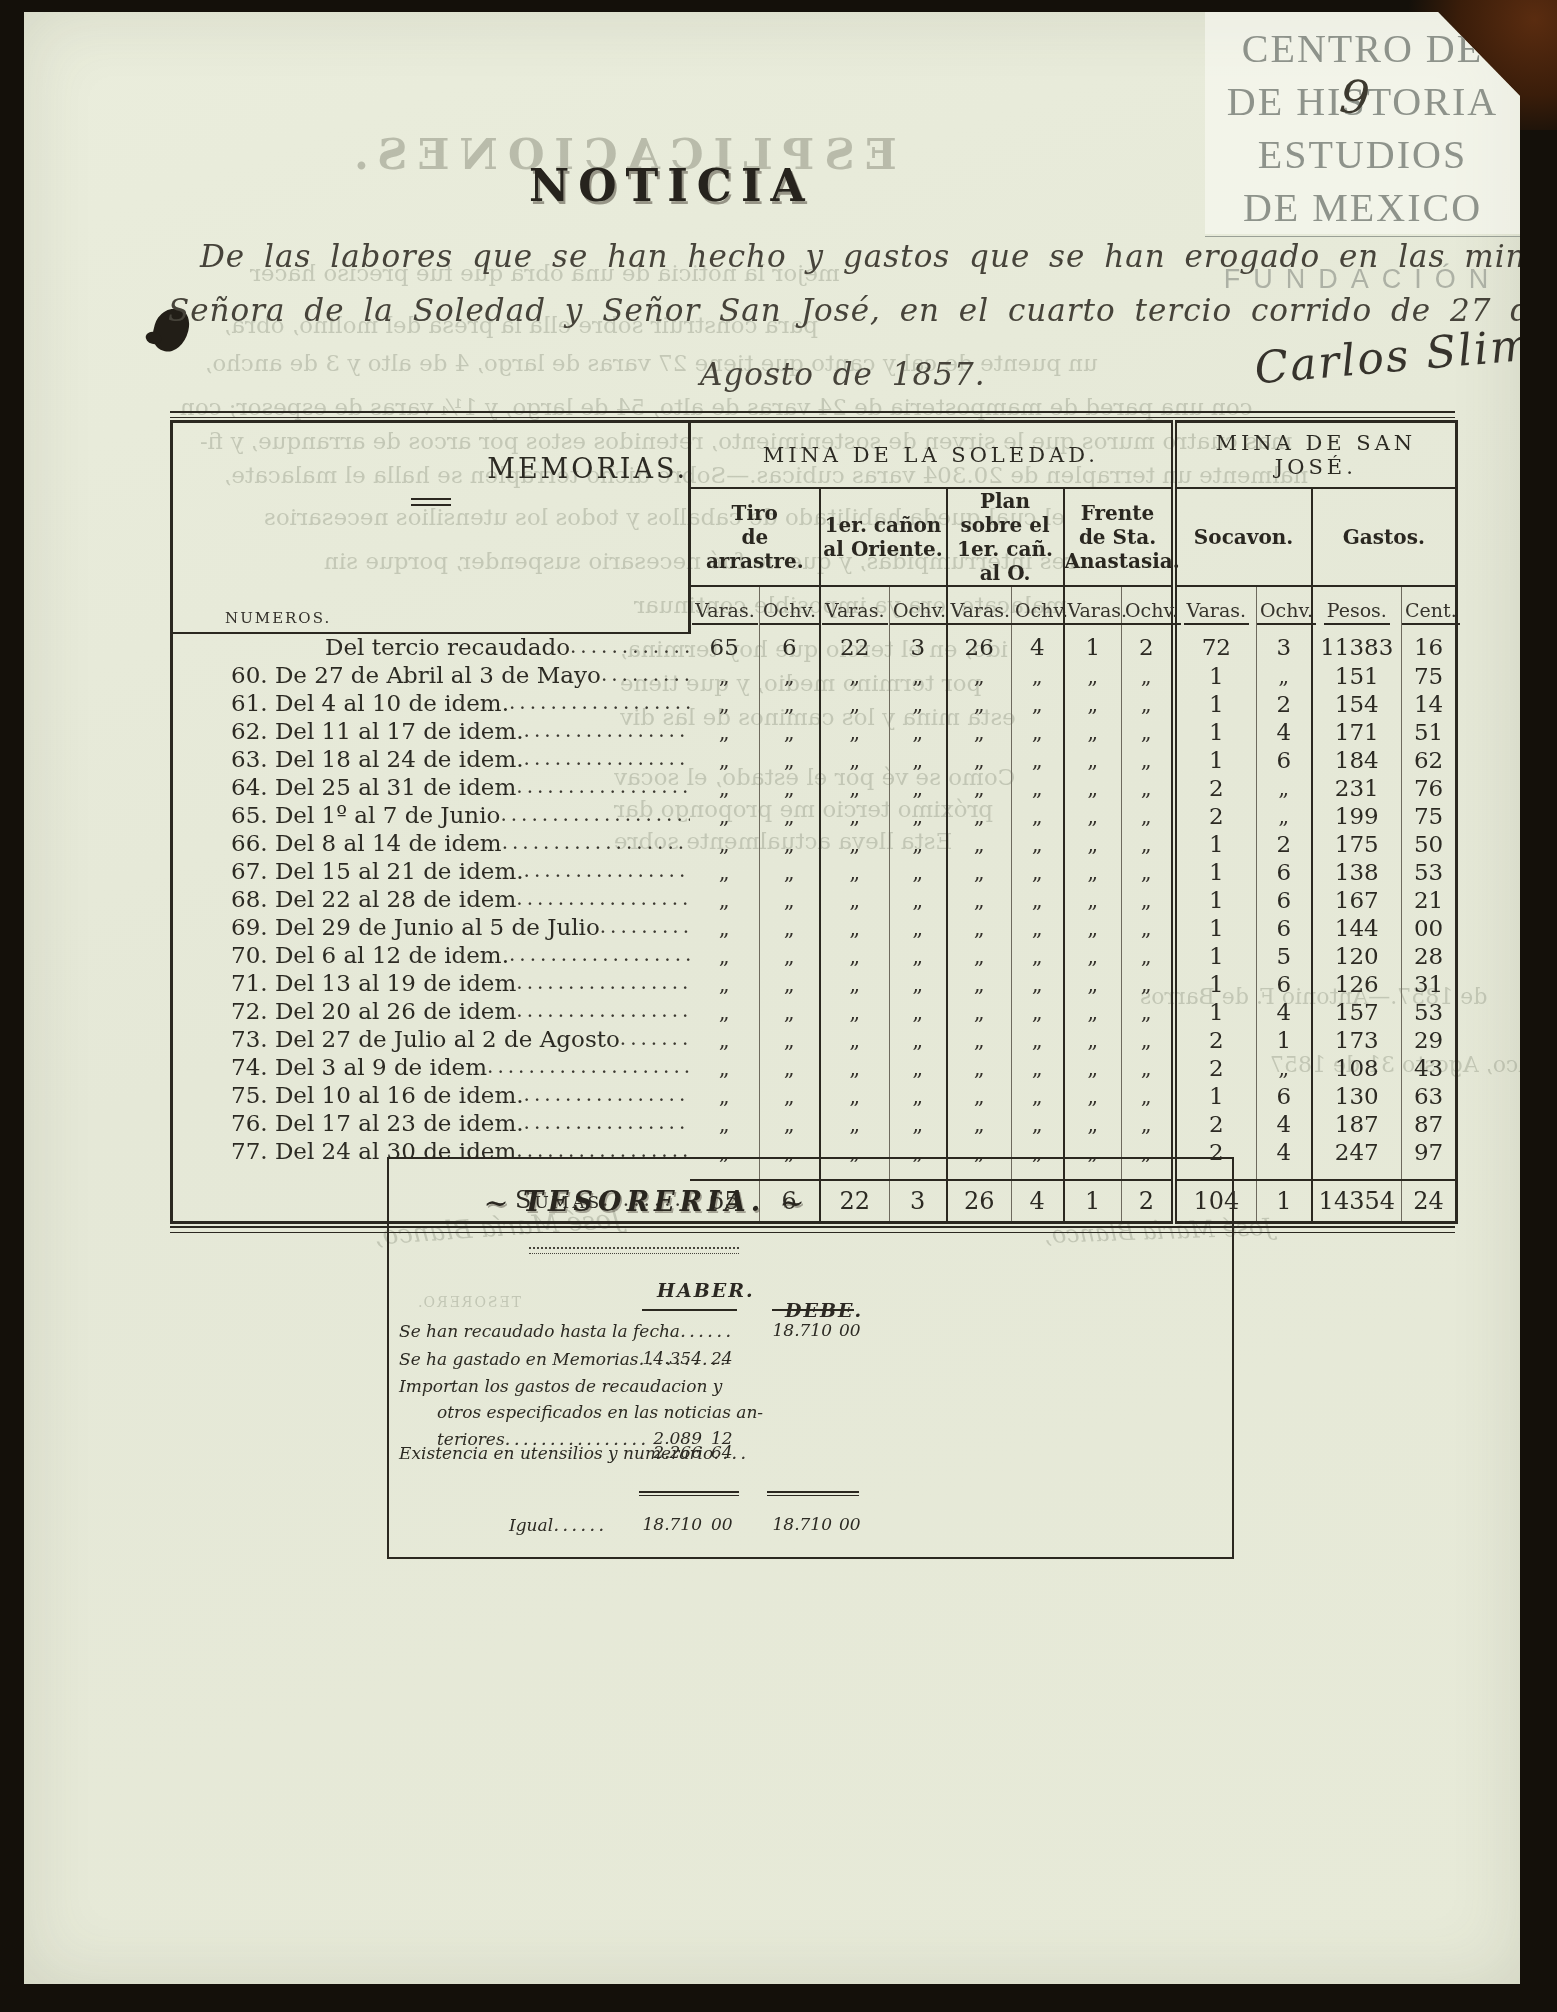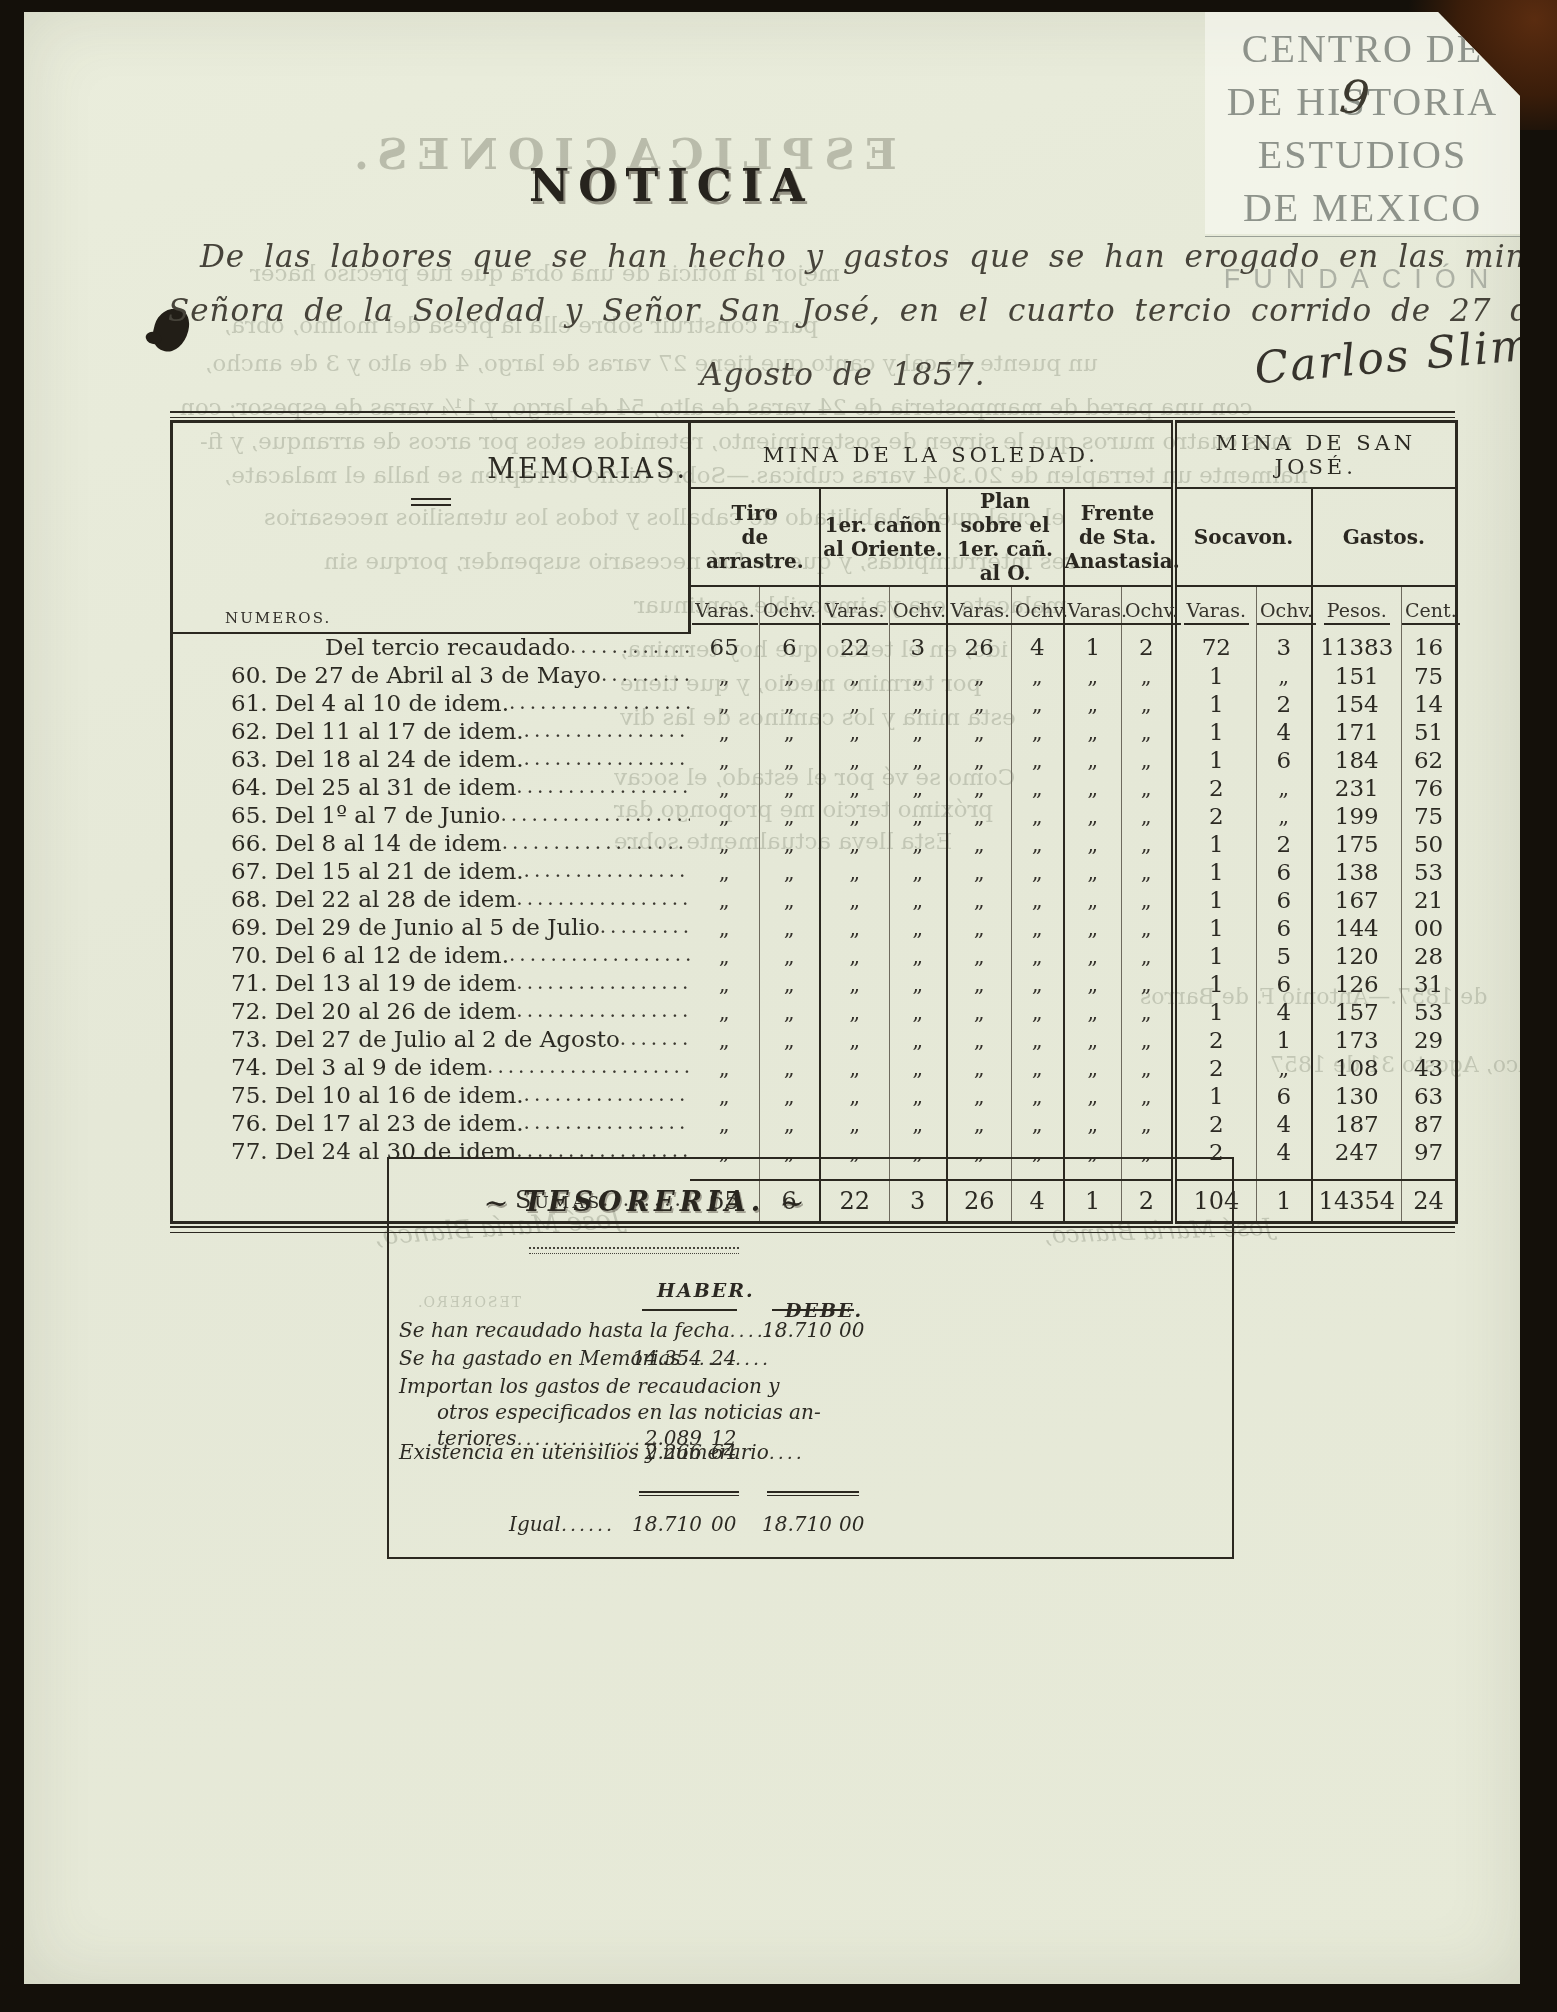--- a/index.html
+++ b/index.html
@@ -74,21 +74,21 @@
   .teso{position:absolute;left:363px;top:1145px;width:843px;height:398px;z-index:2;
     border:2px solid #2b2820;color:#2c2a23;font-style:italic;}
   .teso-title{position:absolute;left:90px;top:26px;width:330px;text-align:center;
     font-weight:bold;font-size:27px;letter-spacing:5px;color:#29261f;
     text-shadow:1.5px 1.5px 0 rgba(80,74,62,.45);}
   .teso-title .flo{font-weight:normal;font-size:30px;letter-spacing:0;vertical-align:-2px;}
   .teso-rule{position:absolute;left:140px;top:88px;width:210px;height:4px;
     border-top:2px dotted #46433b;border-bottom:1px dotted #46433b;}
   .colhead{position:absolute;font-weight:bold;font-size:19px;letter-spacing:2px;color:#2c2923;}
   .colrule{position:absolute;border-top:2px solid #2b2820;}
-  .trow{position:absolute;left:0;width:100%;height:27px;font-size:20px;line-height:27px;}
+  .trow{position:absolute;left:0;width:100%;height:27px;font-size:17px;line-height:27px;}
   .trow .desc{position:absolute;left:10px;white-space:nowrap;display:flex;align-items:baseline;}
   .tdots{display:inline-block;overflow:hidden;white-space:nowrap;letter-spacing:3px;font-size:19px;
     color:#3a372f;vertical-align:baseline;}
   .tdots::after{content:"....................................";}
   .hb{position:absolute;left:218px;width:95px;text-align:right;}
   .hc{position:absolute;left:322px;width:36px;}
   .db{position:absolute;left:348px;width:95px;text-align:right;}
   .dc{position:absolute;left:450px;width:36px;}
   .sumrule{position:absolute;border-top:2px solid #2b2820;height:2px;}
   .sumrule::after{content:"";display:block;margin-top:2px;border-top:1px solid #2b2820;}

